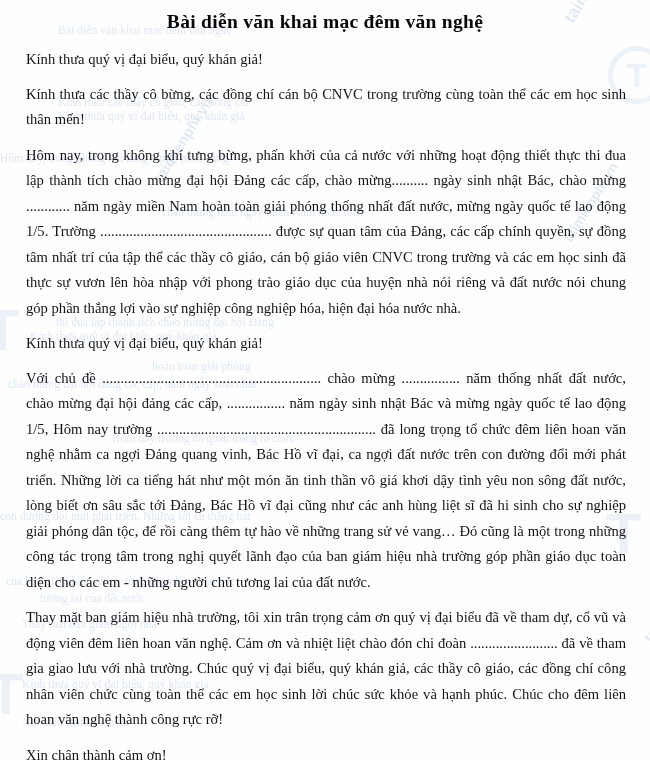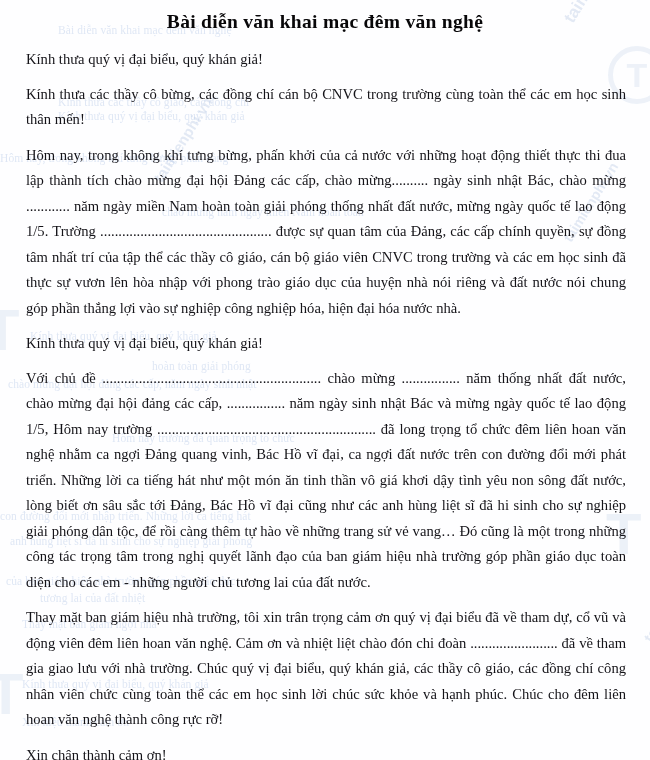--- a/index.html
+++ b/index.html
@@ -127,28 +127,28 @@
     <div class="wm-diag" style="left:560px; top:16px;">taimienphi.vn</div>
     <div class="wm-diag" style="left:150px; top:176px; font-size:15px;">taimienphi.vn</div>
     <div class="wm-diag" style="left:640px; top:636px; font-size:15px;">taimienphi.vn</div>
     <div class="wm-diag" style="left:560px; top:236px; font-size:14px;">taimienphi.vn</div>
 
     <div class="wm-ghost" style="left:58px;  top:24px;">Bài diễn văn khai mạc đêm văn nghệ</div>
     <div class="wm-ghost" style="left:58px;  top:96px;text-align:right;">Kính thưa các thầy cô giáo, các đồng chí</div>
     <div class="wm-ghost" style="left:58px;  top:110px;">Kính thưa quý vị đại biểu, quý khán giả</div>
     <div class="wm-ghost" style="left:0px;   top:152px;">Hôm nay, trong không khí tưng bừng, phấn càng</div>
     <div class="wm-ghost" style="left:162px; top:206px;">chào mừng năm ngày miền Nam hoàn toàn</div>
+    <div class="wm-ghost" style="left:56px;  top:316px;">thi đua lập thành tích chào mừng đại hội Đảng</div>
     <div class="wm-ghost" style="left:30px;  top:330px;">Kính thưa quý vị đại biểu, quý khán giả</div>
     <div class="wm-ghost" style="left:152px; top:360px;font-family:Liberation Serif, serif;">hoàn toàn giải phóng</div>
     <div class="wm-ghost" style="left:8px;   top:378px;">chào mừng đại hội đảng các cấp, năm ngày sinh nhật</div>
     <div class="wm-ghost" style="left:112px; top:432px;">Hôm nay trường đã quan trọng tổ chức</div>
-    <div class="wm-ghost" style="left:0px;   top:510px;">con đường đổi mới nhập triển. Những lời ca tiếng hát</div>
-    <div class="wm-ghost" style="left:10px;  top:535px;">anh hùng liệt sĩ đã hi sinh cho sự nghiệp giải phóng</div>
+    <div class="wm-ghost" style="left:0px;   top:510px;">con đường đổi mới phát triển. Những lời ca thắng hát</div>
     <div class="wm-ghost" style="left:6px;   top:575px;">của ban giám hiệu nhà trường góp phần giáo dục</div>
-    <div class="wm-ghost" style="left:40px;  top:592px;">tương lai của đất nhiệt</div>
+    <div class="wm-ghost" style="left:40px;  top:592px;">tương lai của đất nước</div>
     <div class="wm-ghost" style="left:22px;  top:618px;">Thay mặt ban giám ngợi nhà</div>
     <div class="wm-ghost" style="left:22px;  top:678px;">Kính thưa quý vị đại biểu, quý khán giả</div>
     <div class="wm-ghost" style="left:22px;  top:716px;">Xin hiệu thành cảm ơn</div>
     <div class="wm-ghost" style="left:172px; top:734px;"></div>
   </div>
 
   <div id="content">
 
     <h1 id="doc-title">Bài diễn văn khai mạc đêm văn nghệ</h1>
 

